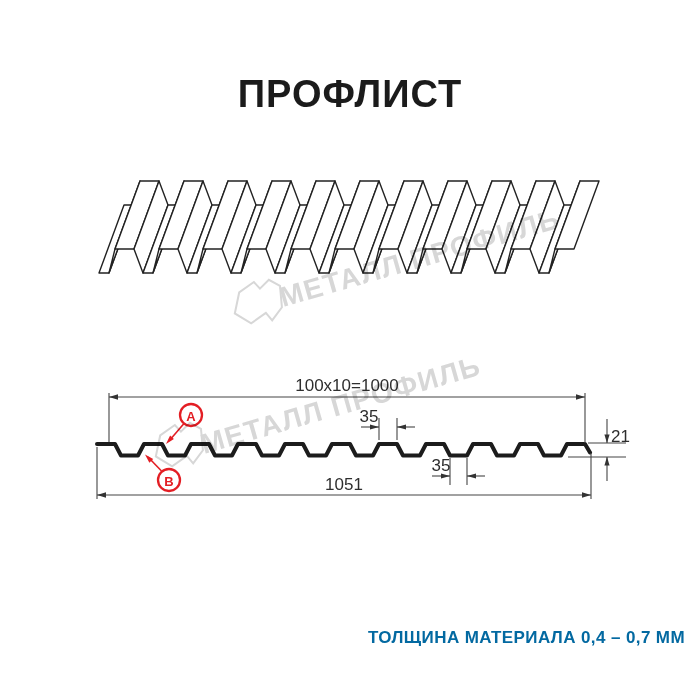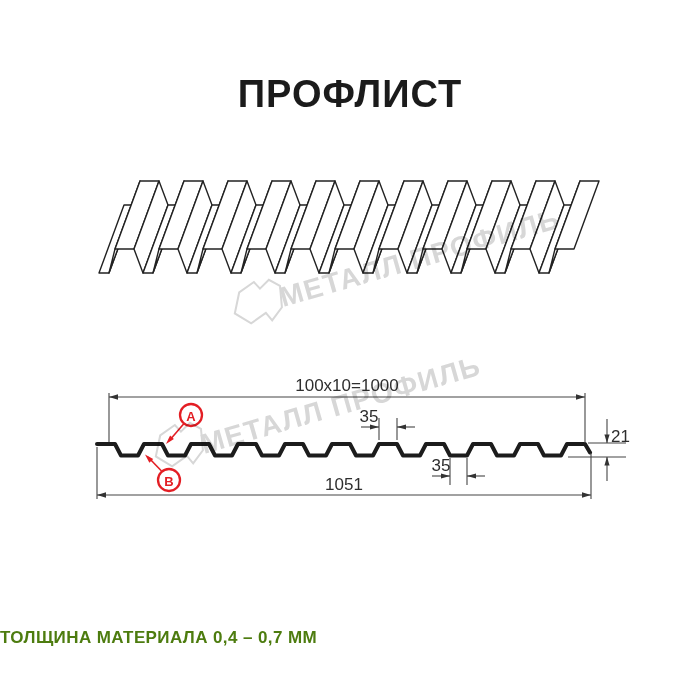--- a/index.html
+++ b/index.html
@@ -2,22 +2,22 @@
 <html><head>
 <meta charset="utf-8">
 <style>
   html,body{margin:0;padding:0;background:#fff;}
   .page{position:relative;width:700px;height:700px;background:#fff;overflow:hidden;
         font-family:"Liberation Sans", sans-serif;margin-top:17px;}
   .title{position:absolute;top:56px;left:0;width:700px;text-align:center;
          font-size:38px;font-weight:800;letter-spacing:1px;color:#1b1b1b;}
   .subtitle{position:absolute;top:101px;left:0;width:700px;text-align:center;
          font-size:17px;font-weight:600;color:#1b1b1b;}
-  .footer-note{position:absolute;top:611px;left:0;width:685px;text-align:left;
-         font-size:17px;font-weight:600;letter-spacing:.4px;color:#4d7c0f;}
+  .footer-note{position:absolute;top:611px;left:0;width:685px;text-align:right;
+         font-size:17px;font-weight:600;letter-spacing:.4px;color:#0369a1;}
   svg.drawing{position:absolute;top:0;left:0;}
   .face{fill:#ffffff;stroke:#222;stroke-width:1.4;stroke-linejoin:round;}
   .section{fill:none;stroke:#1c1c1c;stroke-width:4;stroke-linejoin:round;stroke-linecap:round;}
   .dim-line{stroke:#444;stroke-width:1.1;fill:none;}
   .dim-head{fill:#333;stroke:none;}
   .dim-text{fill:#2e2e2e;font-size:17px;font-family:"Liberation Sans",sans-serif;}
   .marker-circle{fill:#fff;stroke-width:2.3;}
   .marker-letter{font-size:13px;font-weight:700;font-family:"Liberation Sans",sans-serif;}
   .marker-line{stroke-width:1.6;fill:none;}
   .wm{mix-blend-mode:multiply;}

